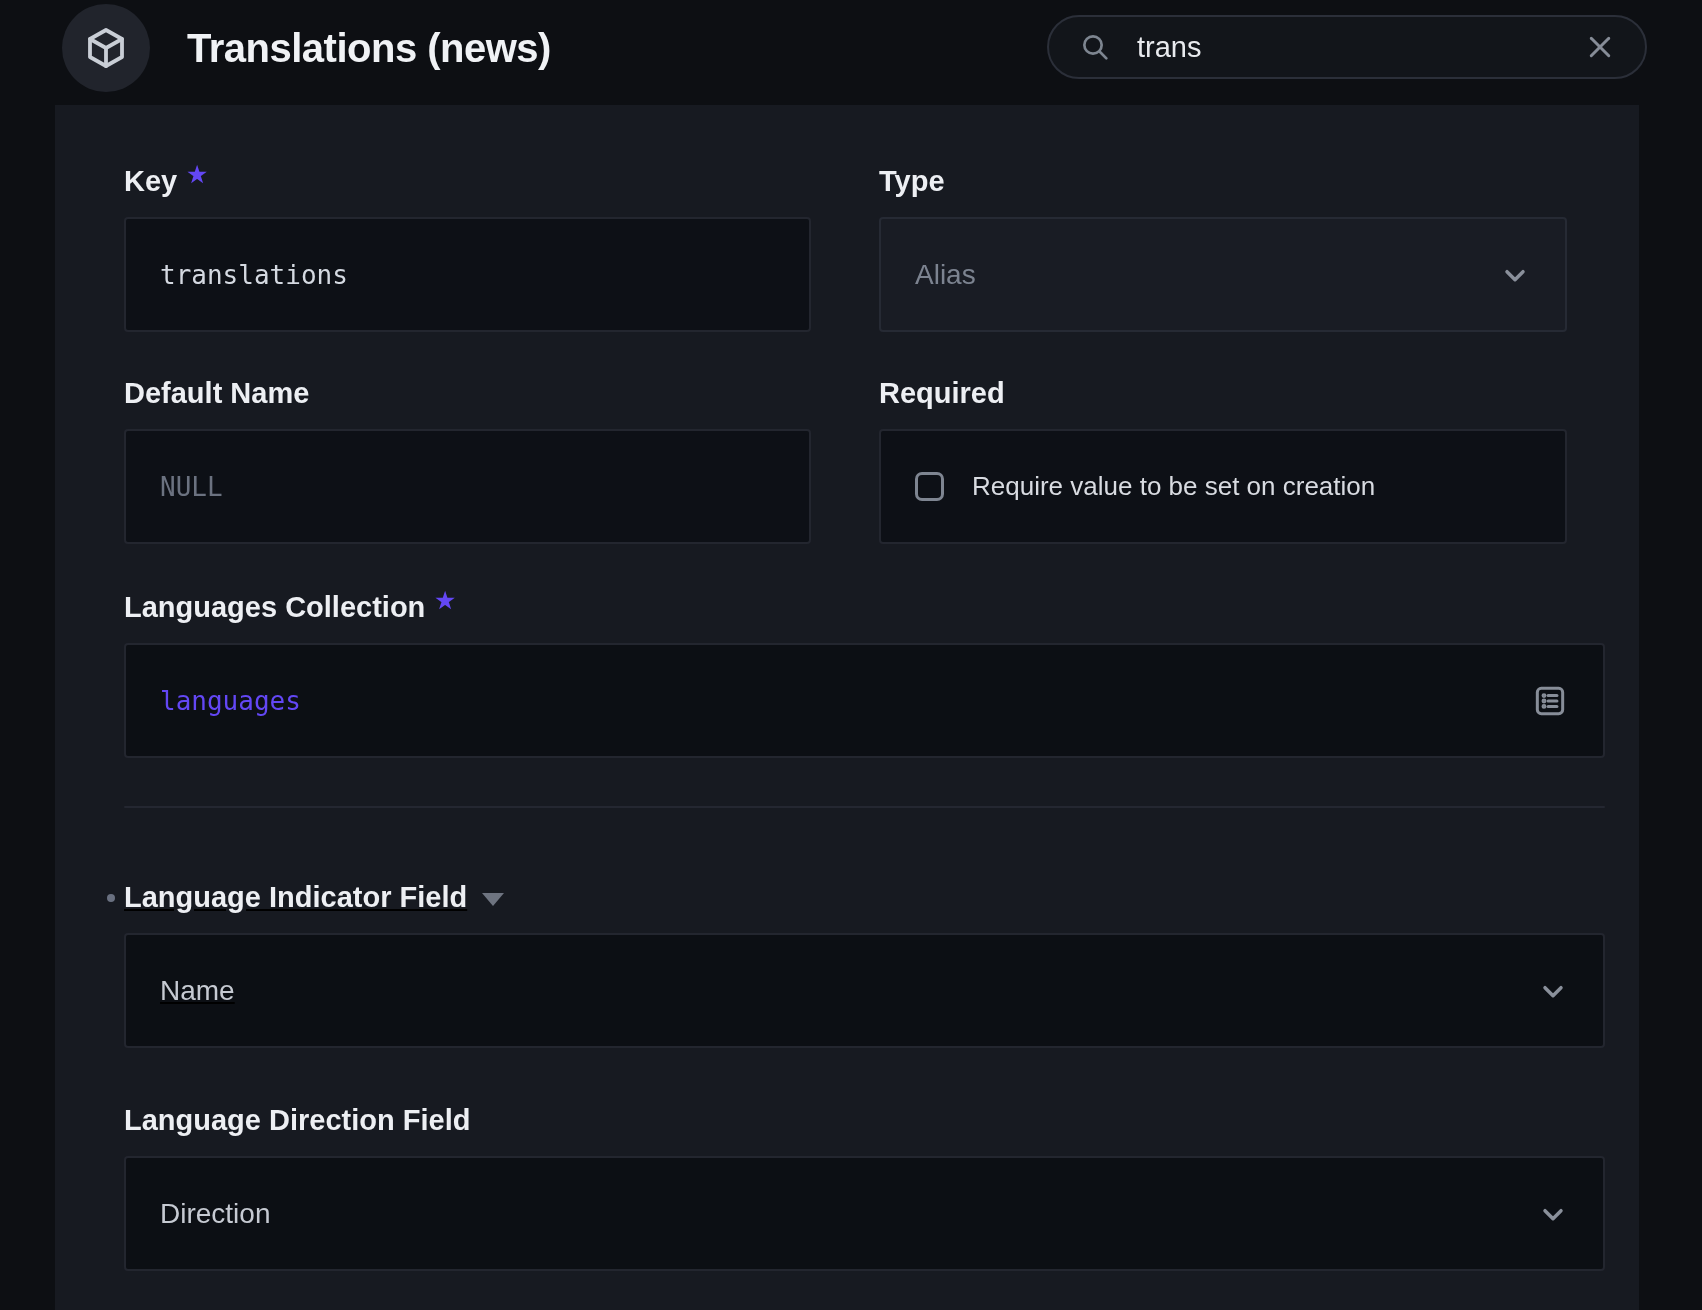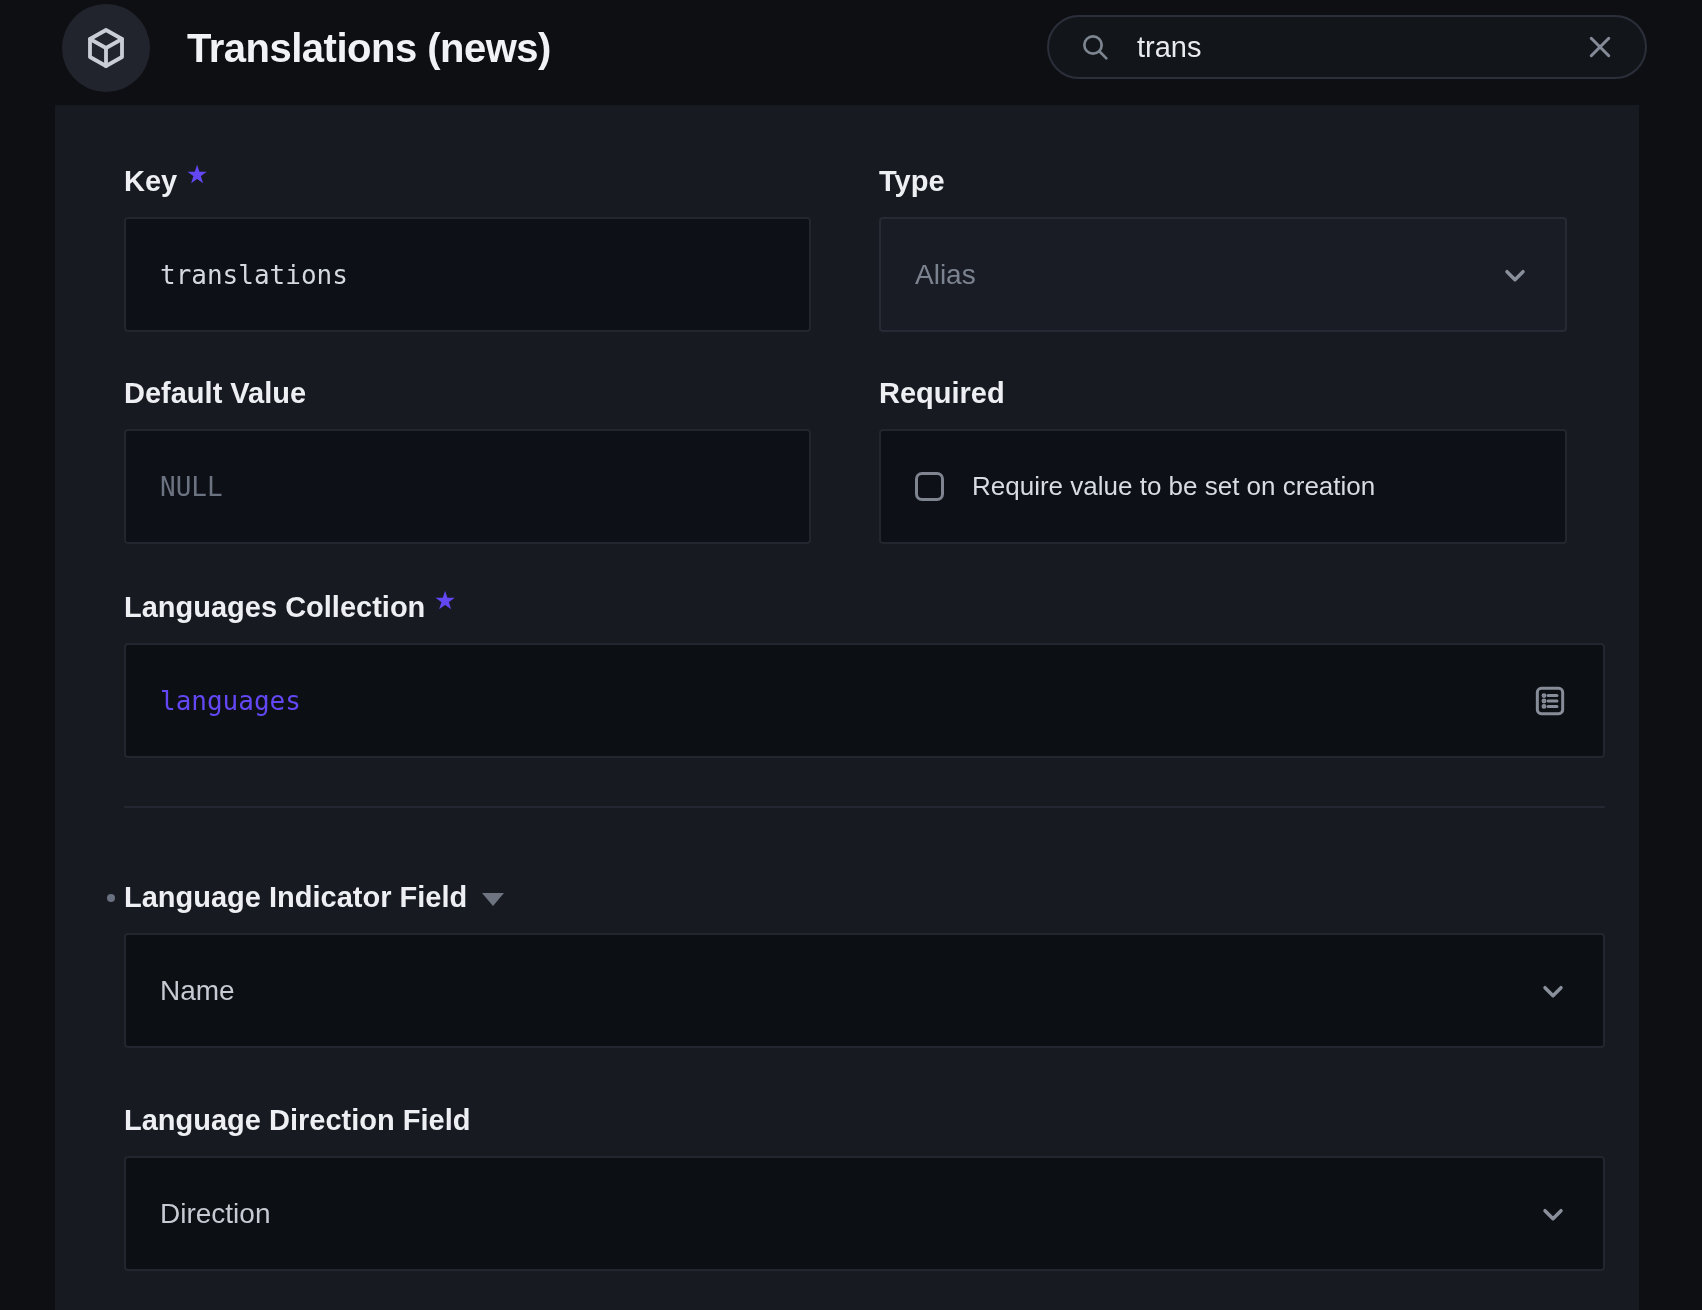--- a/index.html
+++ b/index.html
@@ -71,21 +71,21 @@
   .checkbox-square {
     width:29px; height:29px; border:3px solid #7e8591; border-radius:7px;
     margin-right:28px; flex:0 0 auto; background:transparent;
   }
   .checkbox-label { font-size:26px; color:#d8dbe1; }
 
   .divider { height:2px; background:#242731; border-radius:1px; margin-top:48px; }
 
   .mt-row2 { margin-top:44px; }
   .mt-row3 { margin-top:46px; }
-  .mt-row4 { margin-top:72px; }
+  .mt-row4 { margin-top:72px;text-decoration:underline; }
   .mt-row5 { margin-top:55px; }
 
   .modified-dot {
     position:absolute; left:-17px; top:14px; width:8px; height:8px;
     border-radius:50%; background:#697080;
   }
   .caret-down {
     width:0; height:0; margin-left:15px; position:relative; top:2px;
     border-left:11px solid transparent; border-right:11px solid transparent;
     border-top:13px solid #6e7480;
@@ -148,21 +148,21 @@
             <polyline points="6,9.5 12,15.5 18,9.5"></polyline>
           </svg>
         </span>
       </div>
     </div>
   </div>
 
   <div class="row mt-row2">
     <div>
       <div class="field-label">
-        <span>Default Value</span>
+        <span>Default Name</span>
       </div>
       <div class="control input-dark">
         <input class="text-input mono" type="text" placeholder="NULL" style="">
       </div>
     </div>
     <div>
       <div class="field-label">
         <span>Required</span>
       </div>
       <div class="control input-dark">

